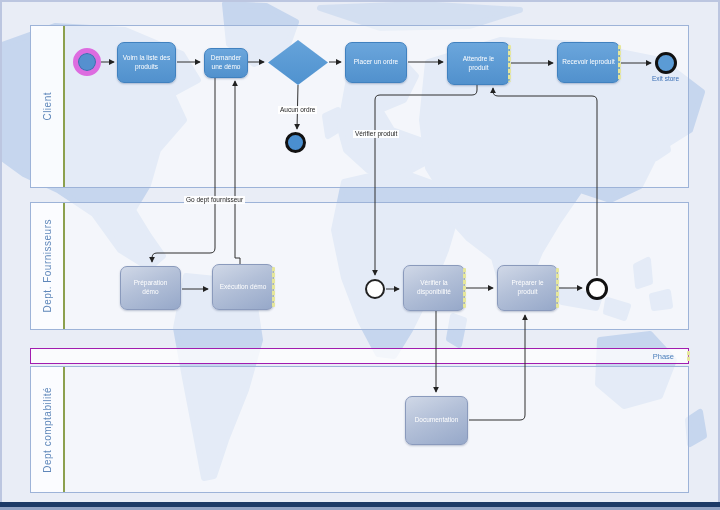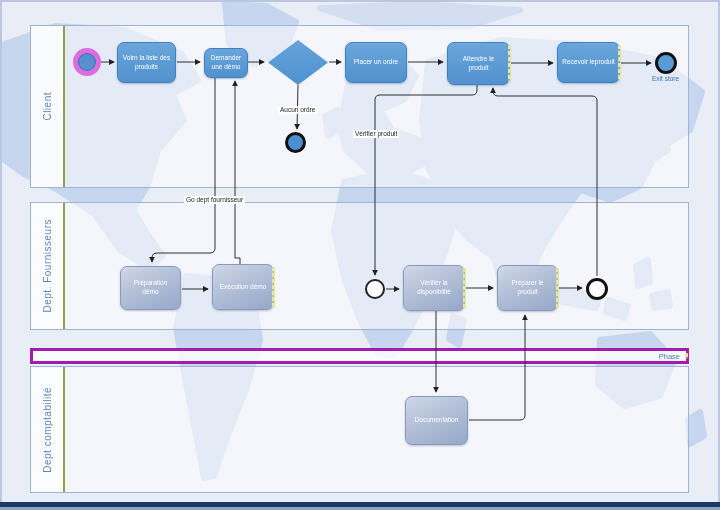--- a/index.html
+++ b/index.html
@@ -20,22 +20,22 @@
 
   
   .band{left:30px;width:659px;box-sizing:border-box;border:1px solid #9db3d8;
         background:rgba(255,255,255,0.52);z-index:1;}
   .band-title{position:absolute;left:0;top:0;bottom:0;width:32px;
         background:rgba(252,253,255,0.88);display:flex;align-items:center;justify-content:center;}
   .band-sep{position:absolute;left:32px;top:0;bottom:0;width:2px;background:#8ca04e;}
   .vtext{writing-mode:vertical-rl;transform:rotate(180deg);
         color:#5f87ba;font-size:10px;letter-spacing:0.5px;white-space:nowrap;}
   #phase-strip{left:30px;top:348px;width:659px;height:16px;box-sizing:border-box;
-        border:3px solid #a21caf;background:rgba(255,255,255,0.78);z-index:1;
-        display:flex;align-items:center;justify-content:flex-end;padding-right:6px;}
+        border:1px solid #a21caf;background:rgba(255,255,255,0.78);z-index:1;
+        display:flex;align-items:center;justify-content:flex-end;padding-right:14px;}
   #phase-strip span{color:#4a7ebb;font-size:7.5px;}
 
   
   .task{position:absolute;box-sizing:border-box;border-radius:7px;z-index:3;
         display:flex;align-items:center;justify-content:center;text-align:center;
         color:#fff;font-size:6.5px;line-height:1.35;padding:2px 4px;}
   .blue{background:linear-gradient(180deg,#6ba6dc,#5191cd);border:1px solid #4081bf;
         box-shadow:0 1px 2px rgba(50,80,130,.35);}
   .gray{background:linear-gradient(155deg,#d0d8e7 0%,#b3c0d8 45%,#96a8c9 100%);
         border:1px solid #8a9abc;box-shadow:0 1px 2px rgba(50,70,110,.3);}

